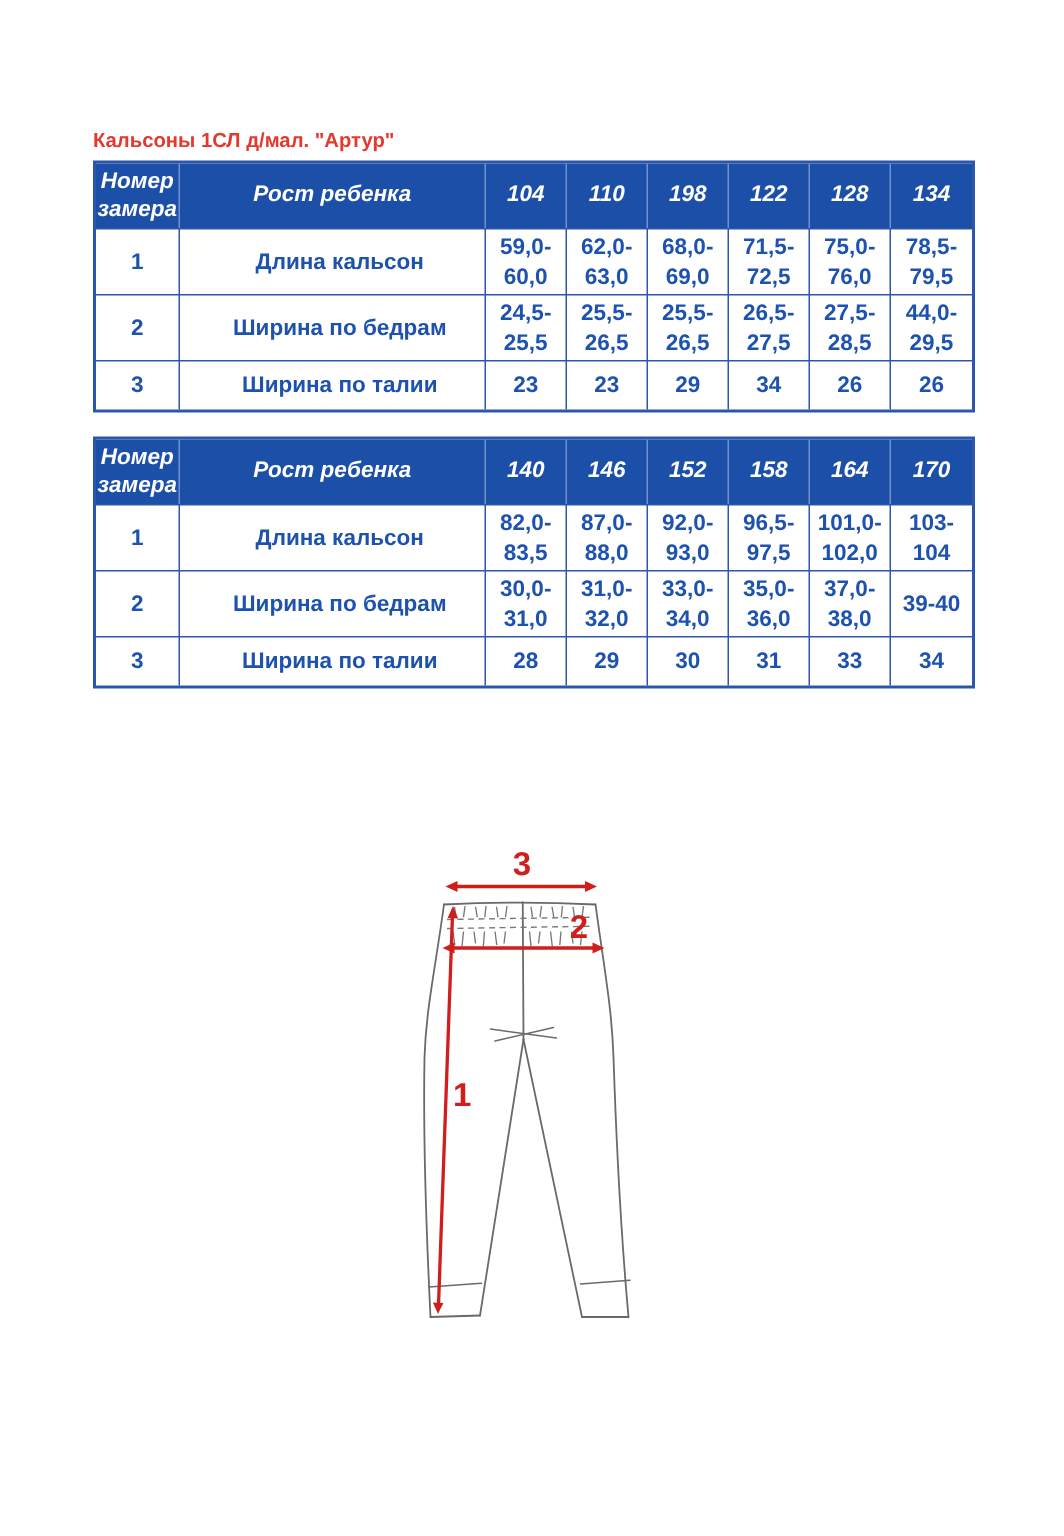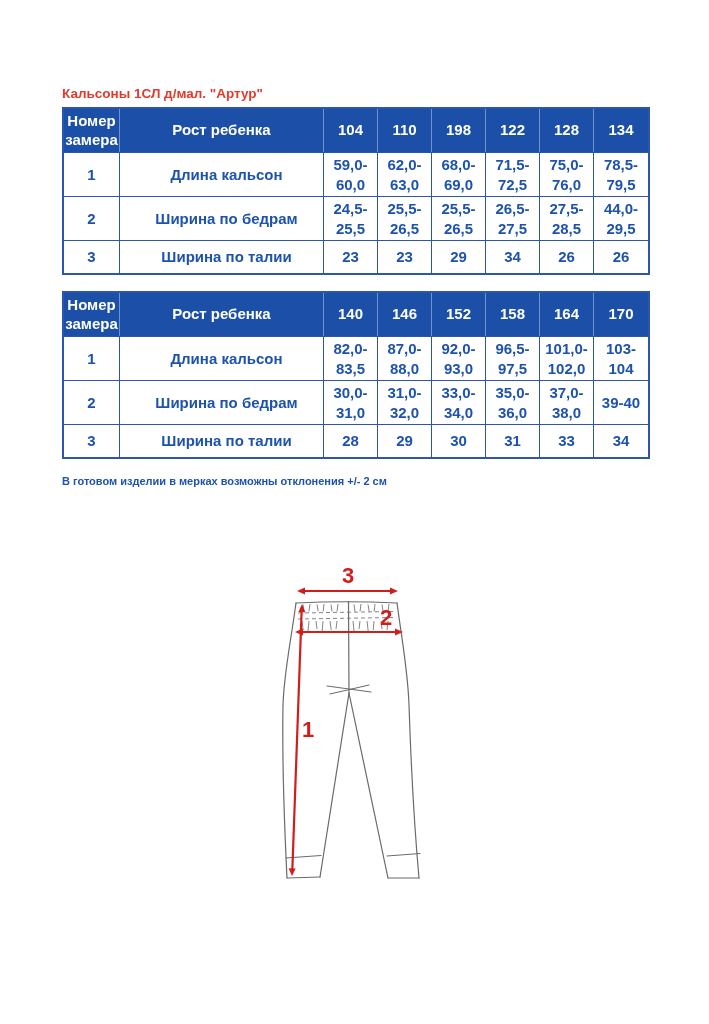--- a/index.html
+++ b/index.html
@@ -10,21 +10,21 @@
         border-collapse:separate;border-spacing:0;border:2px solid #2c56ac;}
   table.size-table th{background:#1b4fa8;color:#ffffff;font-size:15px;font-weight:700;
         text-align:center;vertical-align:middle;padding:2px 0;
         border-right:1px solid #7291cf;white-space:pre-line;line-height:1.25;}
   table.size-table th:last-child{border-right:none;}
   table.size-table td{color:#1d52ae;font-size:15px;font-weight:700;text-align:center;
         vertical-align:middle;border-right:1px solid #2c56ac;border-top:1px solid #2c56ac;
         white-space:pre-line;line-height:1.3;padding:2px 0;}
   table.size-table td:last-child{border-right:none;}
   table.size-table td.c-label{text-align:center;padding-left:10px;}
-  tr.hrow{height:43px;} tr.r0{height:44px;} tr.r1{height:42px;} tr.r2{height:33px;}
+  tr.hrow{height:43px;font-style:italic;} tr.r0{height:44px;} tr.r1{height:42px;} tr.r2{height:33px;}
   .note{margin:0 0 11px 62px;font-size:11px;font-weight:600;color:#1d52ae;}
   .note:first-of-type{margin-top:10px;}
   .diagram{position:absolute;left:240px;top:555px;width:240px;height:340px;}
   .diagram text{font-family:"Liberation Sans",sans-serif;font-weight:700;fill:#d01e1c;}
 </style>
 </head>
 <body>
 
 <div class="page">
 
@@ -162,21 +162,20 @@
         <td>28</td>
         <td>29</td>
         <td>30</td>
         <td>31</td>
         <td>33</td>
         <td>34</td>
       </tr>
     </tbody>
   </table>
 
-  <div class="note">В готовом изделии в мерках возможны отклонения +/- 2 см</div>
 
   <svg class="diagram" viewBox="0 0 240 340" xmlns="http://www.w3.org/2000/svg">
 
     <g fill="none" stroke="#6a6a6a" stroke-width="1.2" stroke-linecap="round">
 
       <path d="M56,48 Q106,45.5 157,48"></path>
 
       <path d="M56,48 C50,92 44,118 43,150 C42,205 44,262 47,323"></path>
 
       <path d="M157,48 C163,92 168,118 169,150 C171,210 174,268 179,323"></path>

